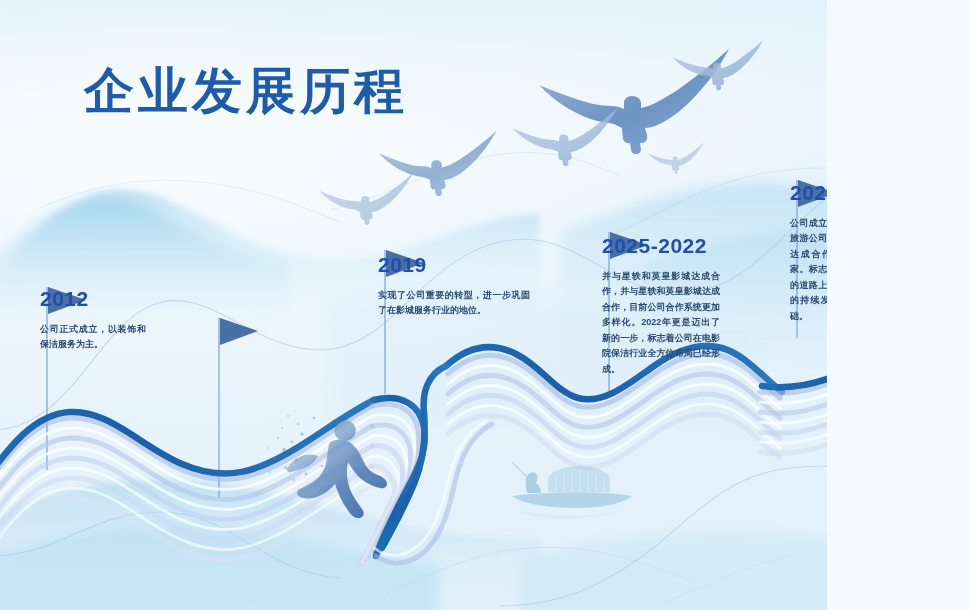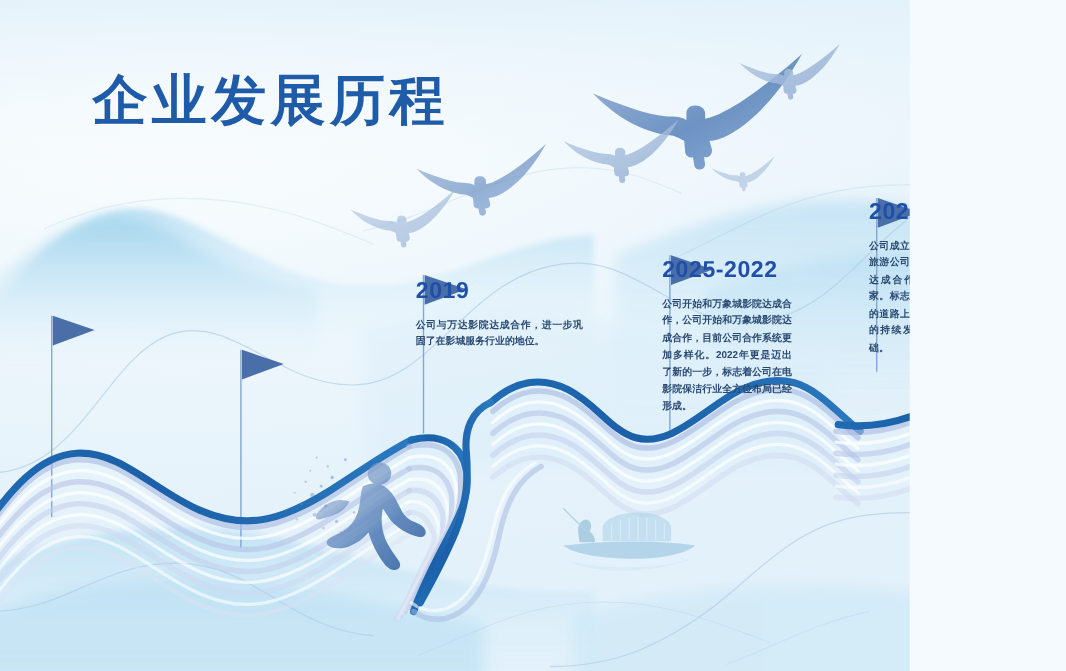--- a/index.html
+++ b/index.html
@@ -400,30 +400,34 @@
 
       <line x1="512" y1="462" x2="532" y2="482" stroke="#8cbada" stroke-width="1.2"></line>
 
       <path d="M516,510 C530,518 560,520 582,518 C604,516 620,512 628,508
                C608,516 560,520 516,510 Z" fill="#bbdcee" opacity=".5"></path>
     </g>
   </svg>
 
   <div class="title">企业发展历程</div>
 
+  <div class="entry e2012">
+    <div class="year">2012</div>
+    <div class="desc">公司正式成立，以装饰和保洁服务为主。</div>
+  </div>
 
 
   <div class="entry e2019">
     <div class="year">2019</div>
-    <div class="desc">公司与万达影院达成合作，进一步巩固了在影城服务行业的地位。</div>
+    <div class="desc">实现了公司重要的转型，进一步巩固了在影城服务行业的地位。</div>
   </div>
 
   <div class="entry e2122">
     <div class="year">2025-2022</div>
-    <div class="desc">公司开始和万象城影院达成合作，公司开始和万象城影院达成合作，目前公司合作系统更加多样化。2022年更是迈出了新的一步，标志着公司在电影院保洁行业全方位布局已经形成。</div>
+    <div class="desc">并与星轶和英皇影城达成合作，并与星轶和英皇影城达成合作，目前公司合作系统更加多样化。2022年更是迈出了新的一步，标志着公司在电影院保洁行业全方位布局已经形成。</div>
   </div>
 
   <div class="entry e2023">
     <div class="year">2023</div>
     <div class="desc">公司成立集团公司，并组建了旅游公司，同时和爱琴海商场达成合作，合作项目300多家。标志着公司在多元化发展的道路上更进一步，也为未来的持续发展打下了坚实的基础。</div>
   </div>
 
 </div>
 
 </body></html>

